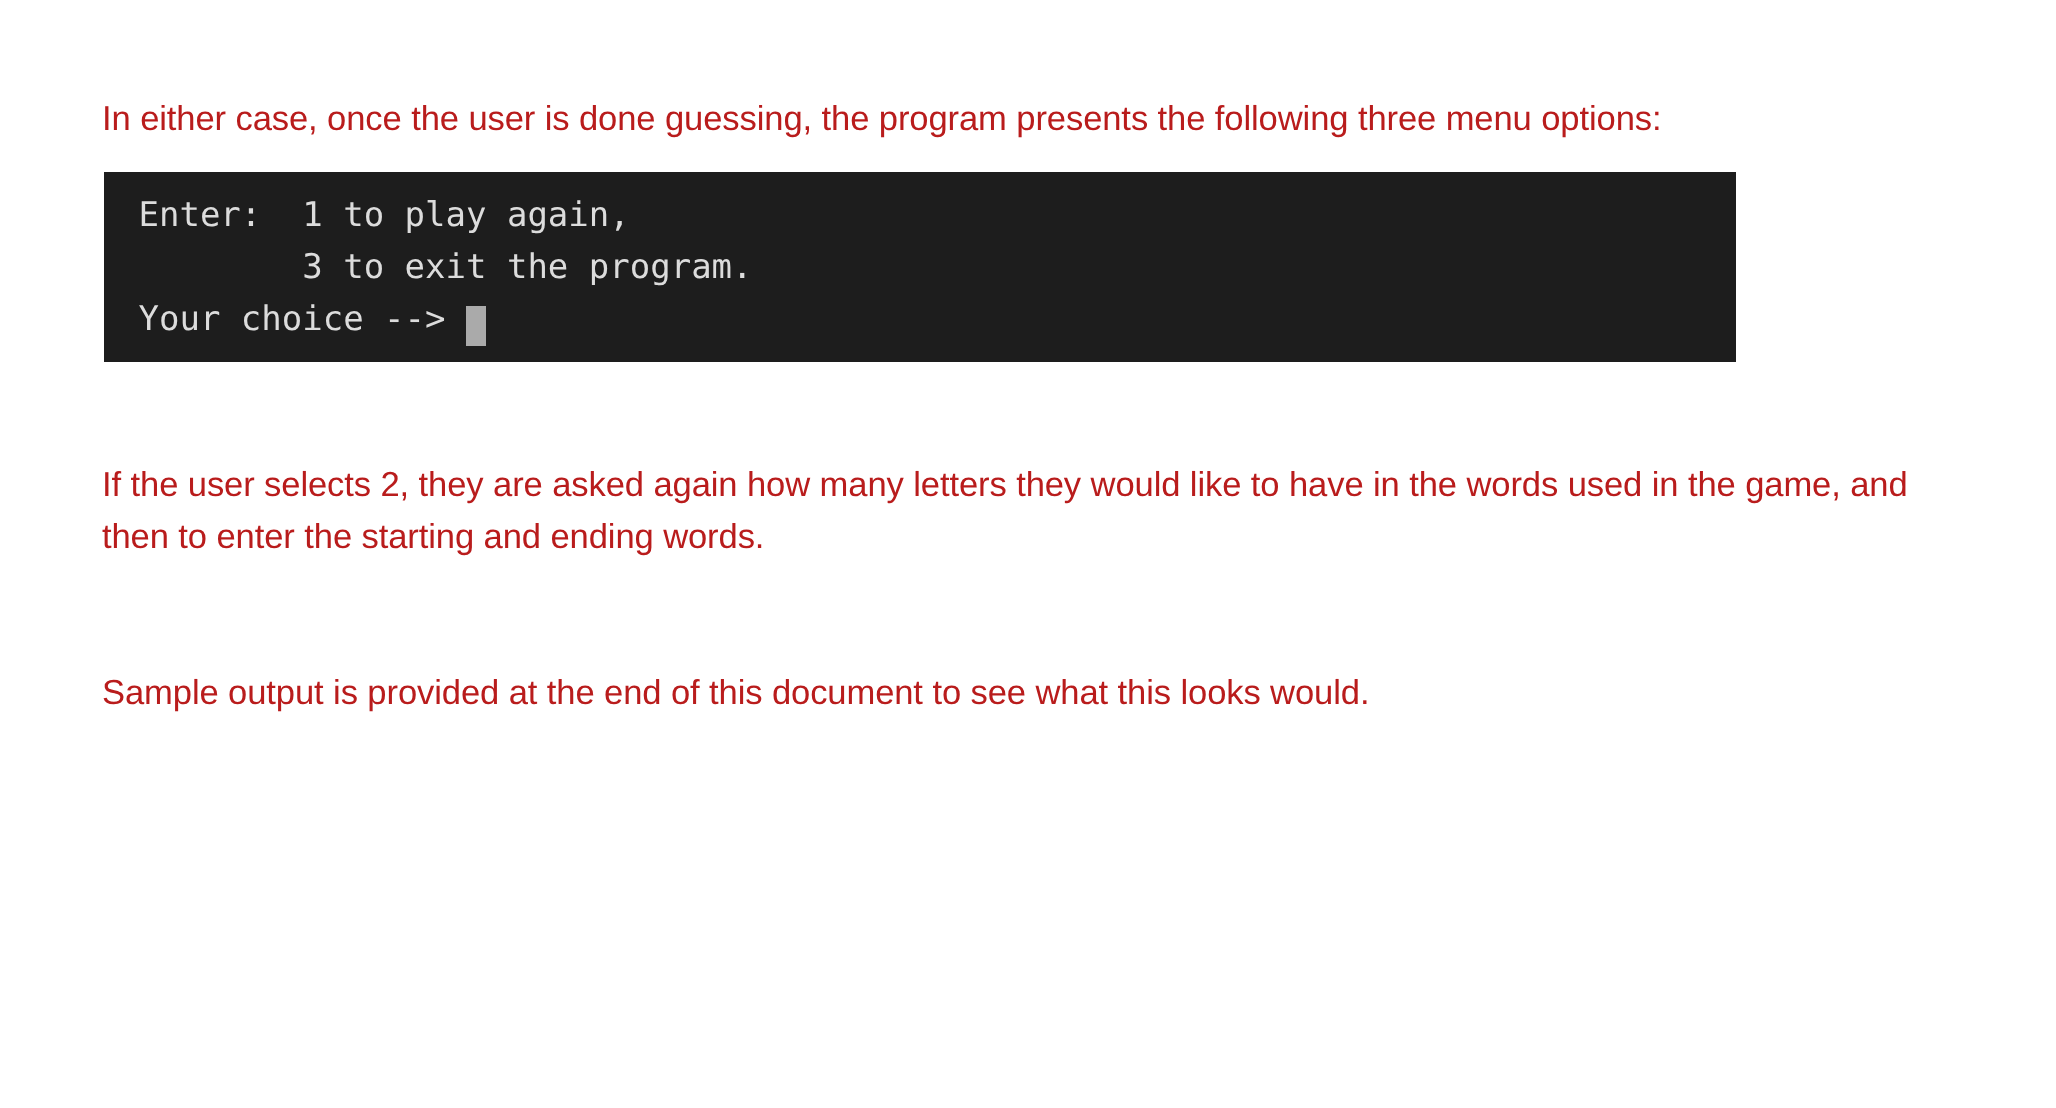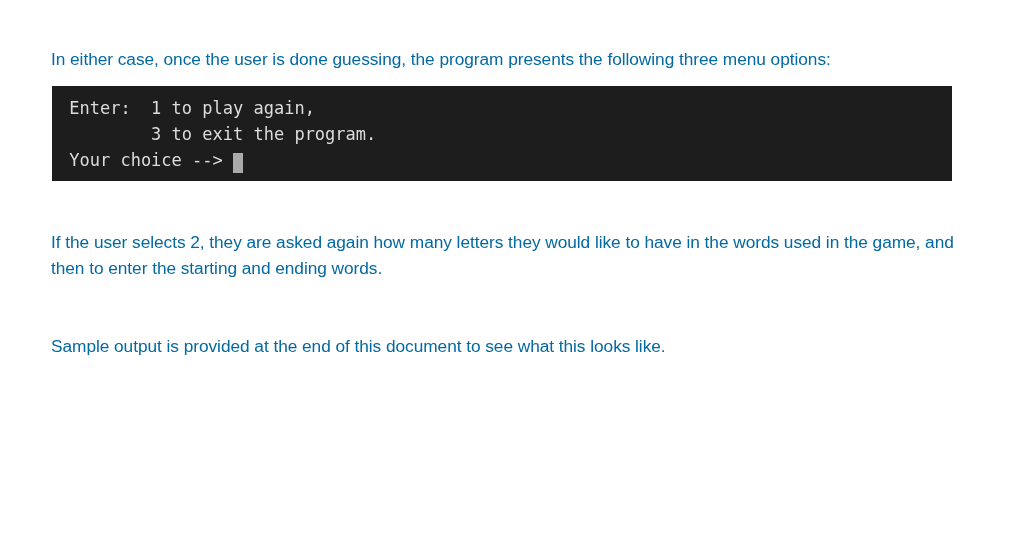--- a/index.html
+++ b/index.html
@@ -28,34 +28,34 @@
     left: 51px;
     top: 46px;
     width: 936px;
   }
 
   p.para {
     margin: 0;
     font-family: "Liberation Sans", sans-serif;
     font-size: 17.3px;
     line-height: 26px;
-    color: #0369a1;
+    color: #b91c1c;
     letter-spacing: -0.05px;
     white-space: pre-wrap;
   }
 
   .gap-intro   { height: 14px; }
   .gap-after-term { height: 22px; }
   .gap-para    { height: 26px; }
 
   
   .terminal {
     position: relative;
     left: 1px;
-    width: 900px;
+    width: 816px;
     background: #1d1d1d;
     padding: 9px 0 8px 0;
     box-sizing: border-box;
     overflow: hidden;
   }
   .term-line {
     font-family: "DejaVu Sans Mono", monospace;
     font-size: 17px;
     line-height: 26px;
     color: #dcdcdc;
@@ -101,16 +101,16 @@
 
     <div class="gap-para"></div>
 
     <p class="para">If the user selects 2, they are asked again how many letters they would like to have in the words used in the game, and then to enter the starting and ending words.</p>
 
     <div class="gap-para"></div>
 
 
     <div class="gap-para"></div>
 
-    <p class="para">Sample output is provided at the end of this document to see what this looks like.</p>
+    <p class="para">Sample output is provided at the end of this document to see what this looks would.</p>
 
   </div>
 </div>
 
 </body></html>

